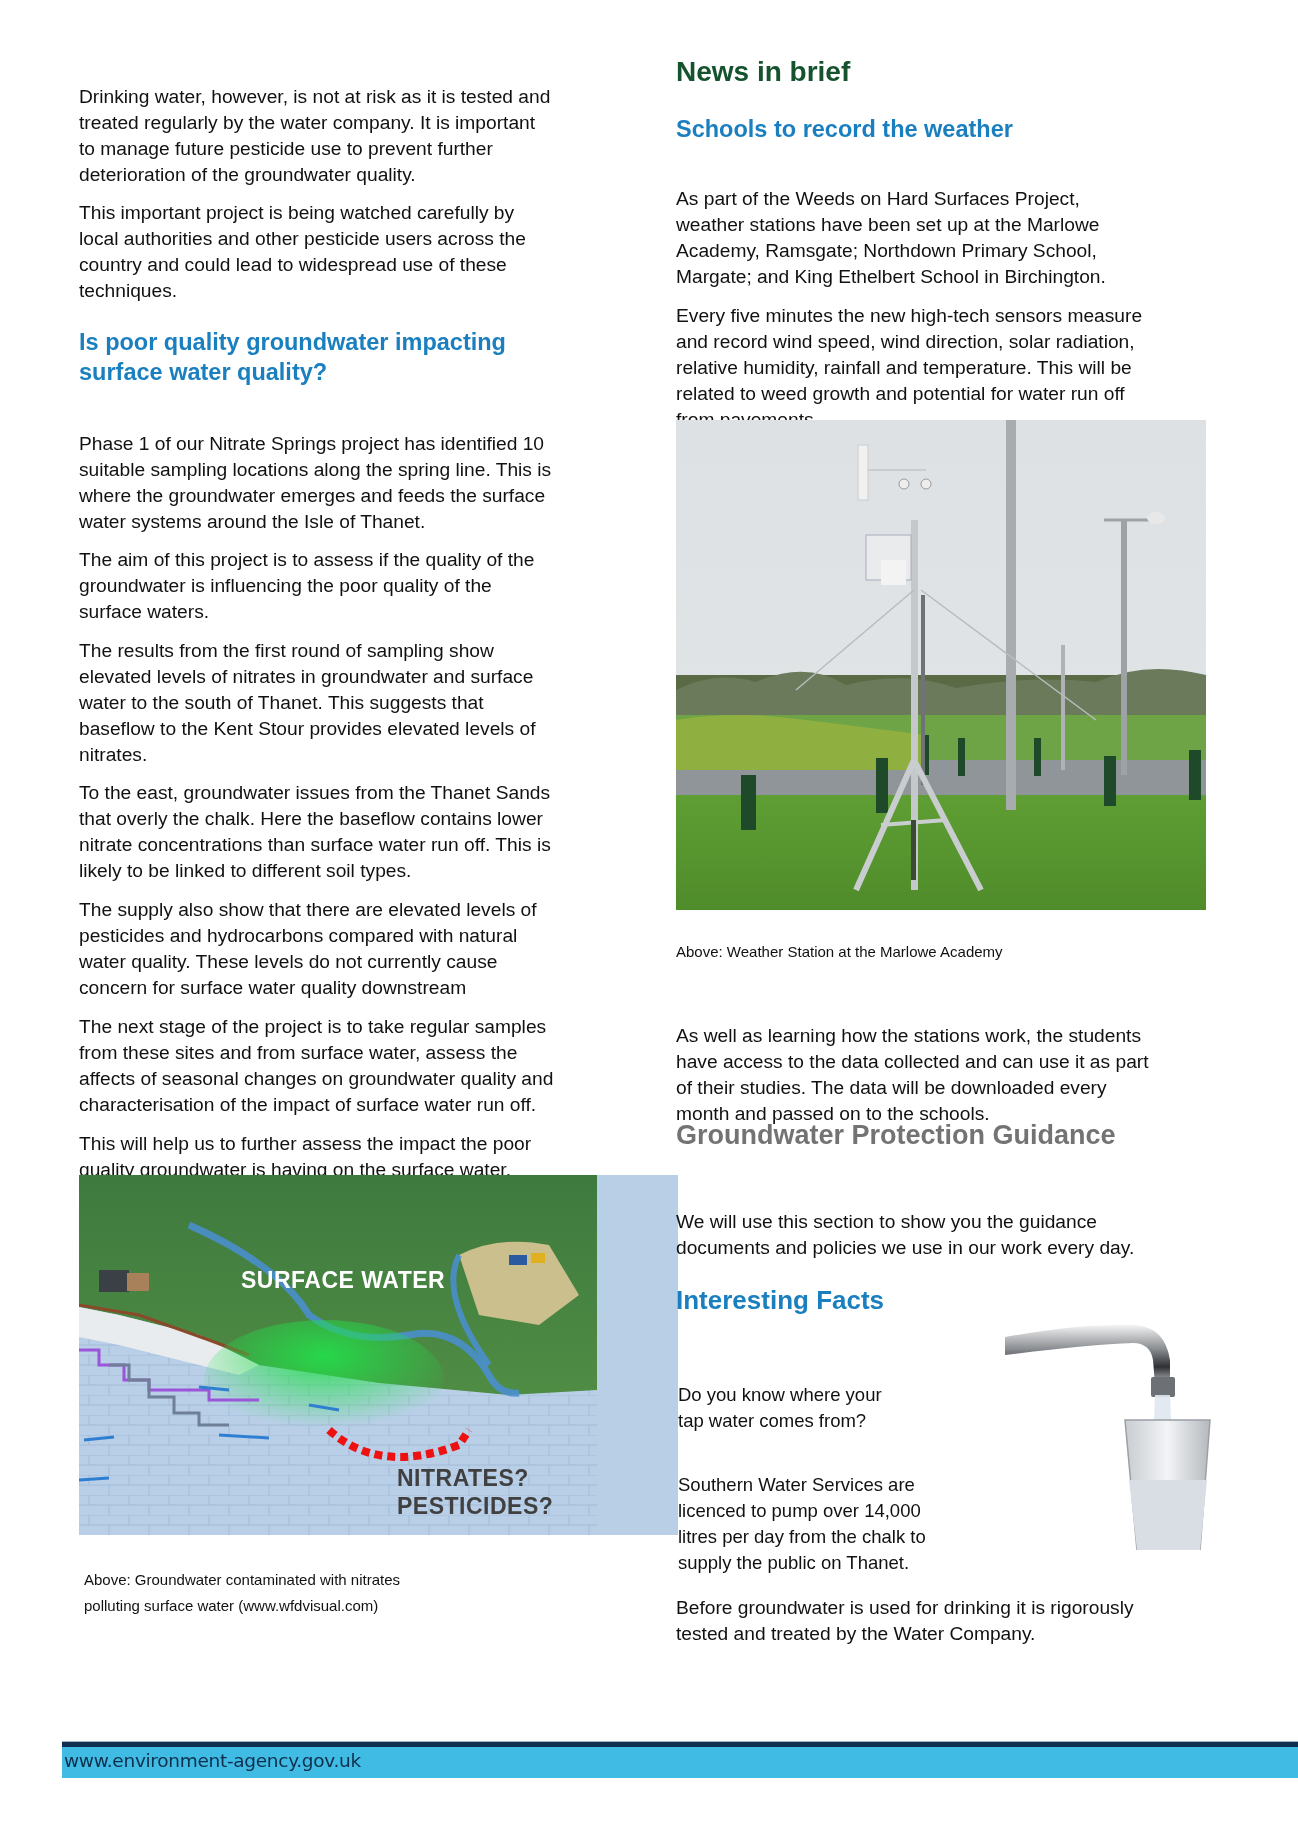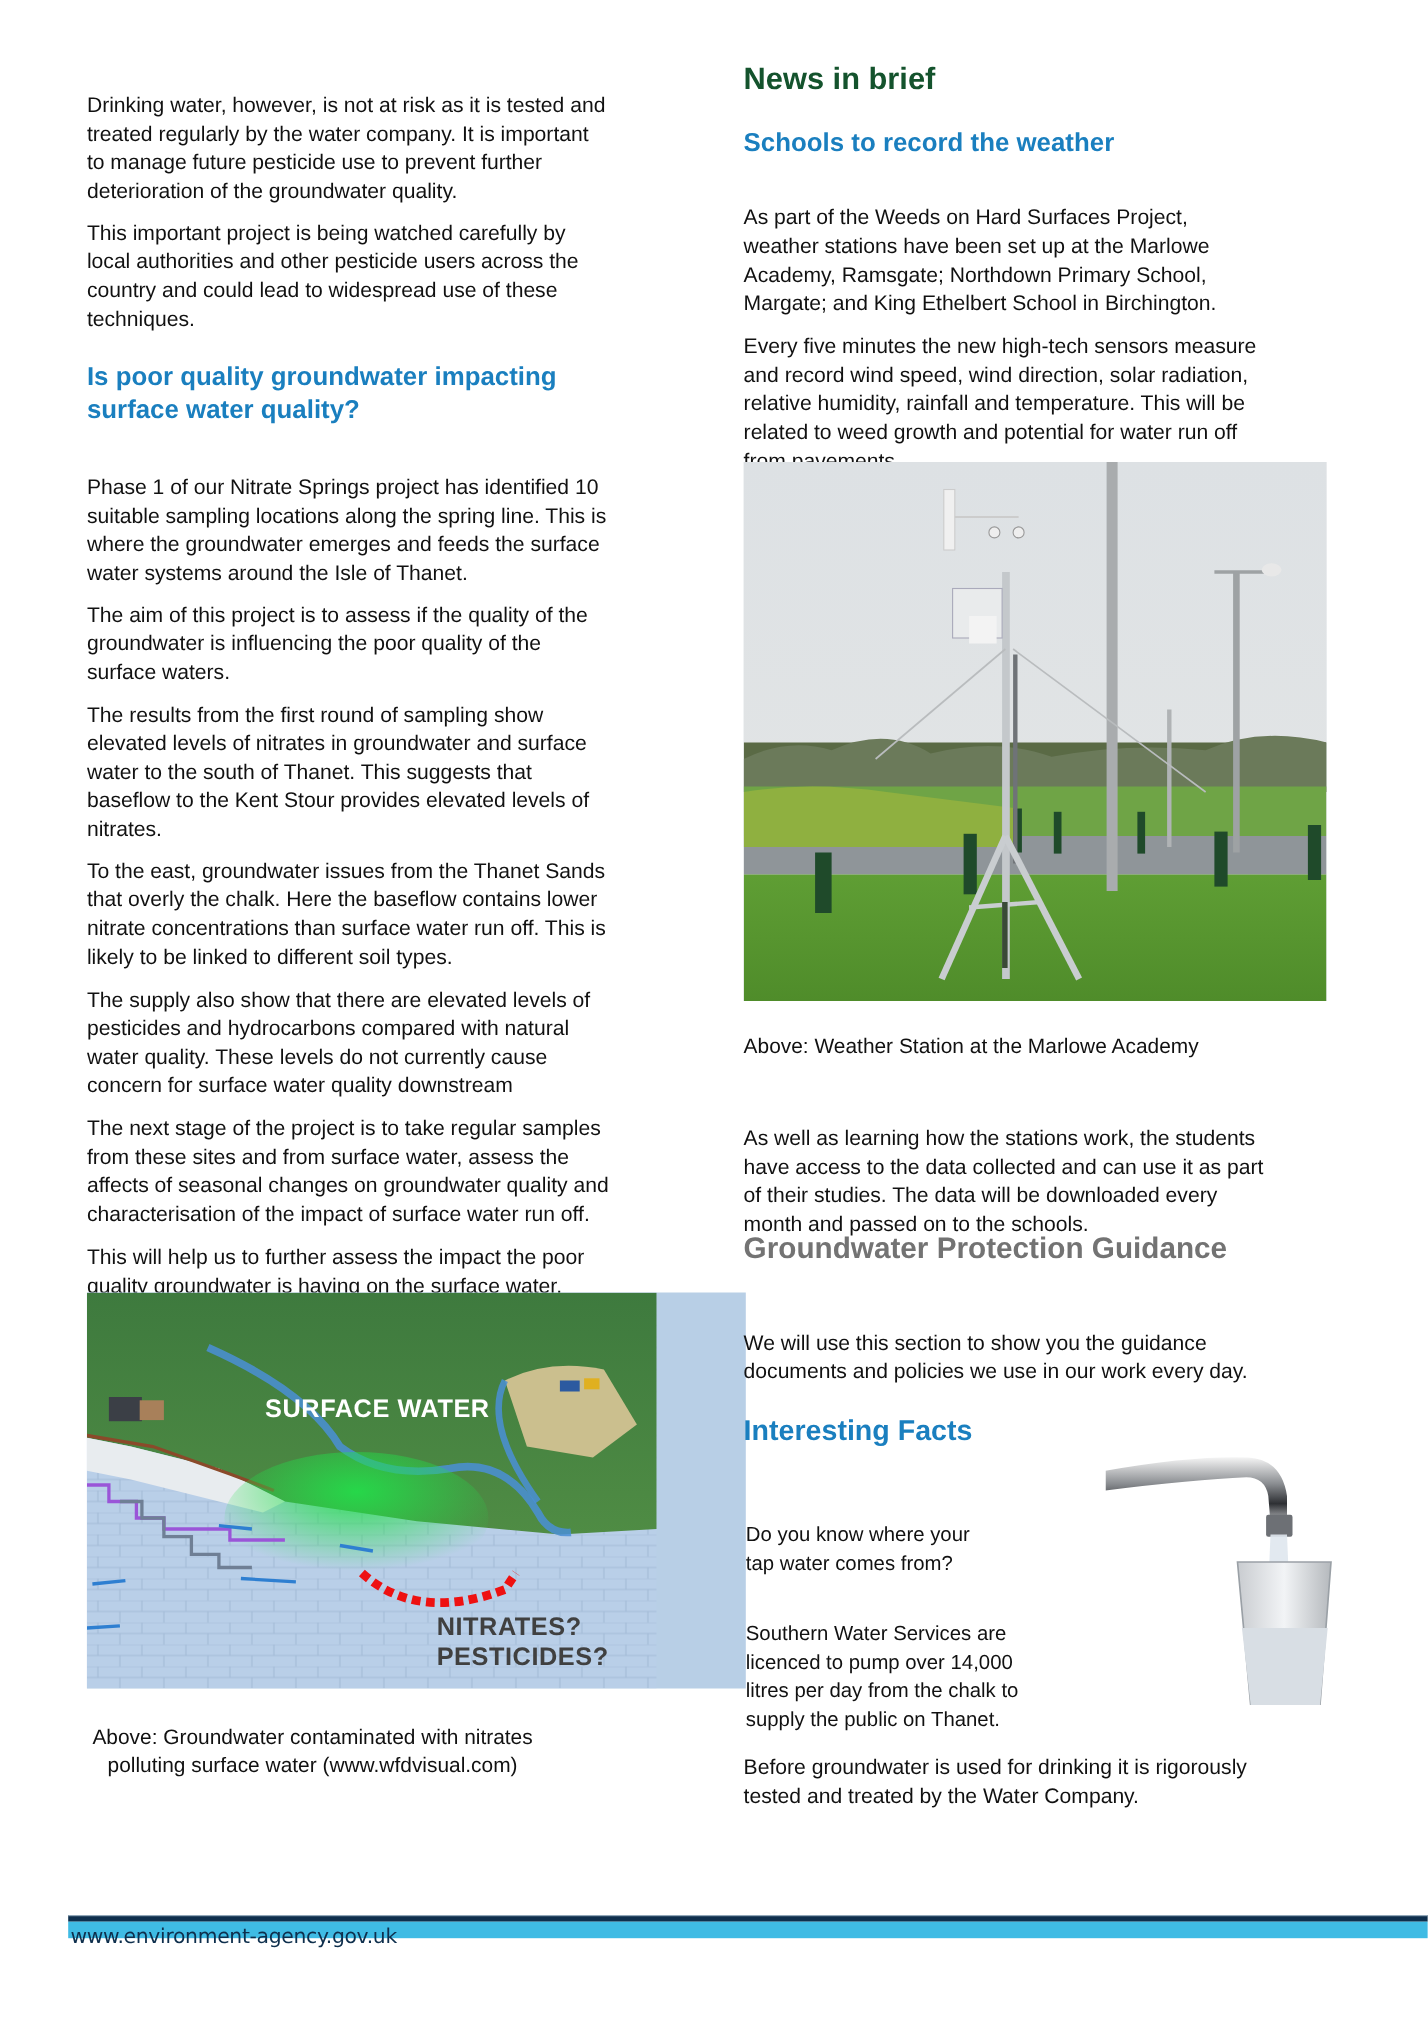--- a/index.html
+++ b/index.html
@@ -3,37 +3,37 @@
 <meta charset="utf-8">
 <style>
   * { box-sizing: border-box; margin: 0; padding: 0; }
   html, body { width: 1298px; height: 1837px; background: #ffffff; overflow: hidden; }
   body { position: relative; font-family: "Liberation Sans", sans-serif; color: #111; }
 
   .p { position: absolute; font-size: 19.2px; line-height: 26px; color: #111; white-space: pre-line; margin-top: 28px; }
   .h-blue { position: absolute; font-weight: bold; color: #1a7fbf; font-size: 23.5px; line-height: 30px; white-space: pre-line; }
   .h-navy { position: absolute; font-weight: bold; color: #14532d; font-size: 28px; line-height: 34px; }
   .h-navy-sm { position: absolute; font-weight: bold; color: #737373; font-size: 27px; line-height: 34px; }
-  .caption { position: absolute; font-size: 19px; line-height: 26px; color: #111; white-space: pre-line; text-align: center; }
+  .caption { position: absolute; font-size: 15px; line-height: 26px; color: #111; white-space: pre-line; }
 
   
   .diagram { position: absolute; left: 79px; top: 1175px; width: 599px; height: 360px; overflow: hidden; background: #b8cfe6; }
   .diagram svg { display: block; }
   .diagram .lbl-surface { position: absolute; left: 162px; top: 92px; color: #ffffff; font-weight: bold; font-size: 23px; letter-spacing: 0.5px; }
   .diagram .lbl-nitrates { position: absolute; left: 318px; top: 289px; color: #404040; font-weight: bold; font-size: 23px; line-height: 28px; letter-spacing: 0.5px; white-space: pre-line; }
 
   
   .photo { position: absolute; left: 676px; top: 420px; width: 530px; height: 490px; overflow: hidden; background: #dfe3e6; }
 
   
   .tap { position: absolute; left: 1005px; top: 1315px; width: 210px; height: 235px; }
 
   
   .footer-rule { position: absolute; left: 62px; top: 1741px; width: 1236px; height: 6px; background: #0e2f4d; border-top: 1px solid #9fb4c4; }
-  .footer-band { position: absolute; left: 62px; top: 1747px; width: 1236px; height: 15px; background: #3fbbe4; }
+  .footer-band { position: absolute; left: 62px; top: 1747px; width: 1236px; height: 31px; background: #3fbbe4; }
   .footer-url { position: absolute; left: 2px; top: 3px; font-family: "DejaVu Sans", sans-serif; font-size: 18.5px; color: #0e2f4d; letter-spacing: -0.3px; }
 </style>
 </head>
 <body>
 
 <div class="p" style="left:79px; top:56px;">Drinking water, however, is not at risk as it is tested and
 treated regularly by the water company.  It is important
 to manage future pesticide use to prevent further
 deterioration of the groundwater quality.</div>
 <div class="p" style="left:79px; top:172px;">This important project is being watched carefully by

